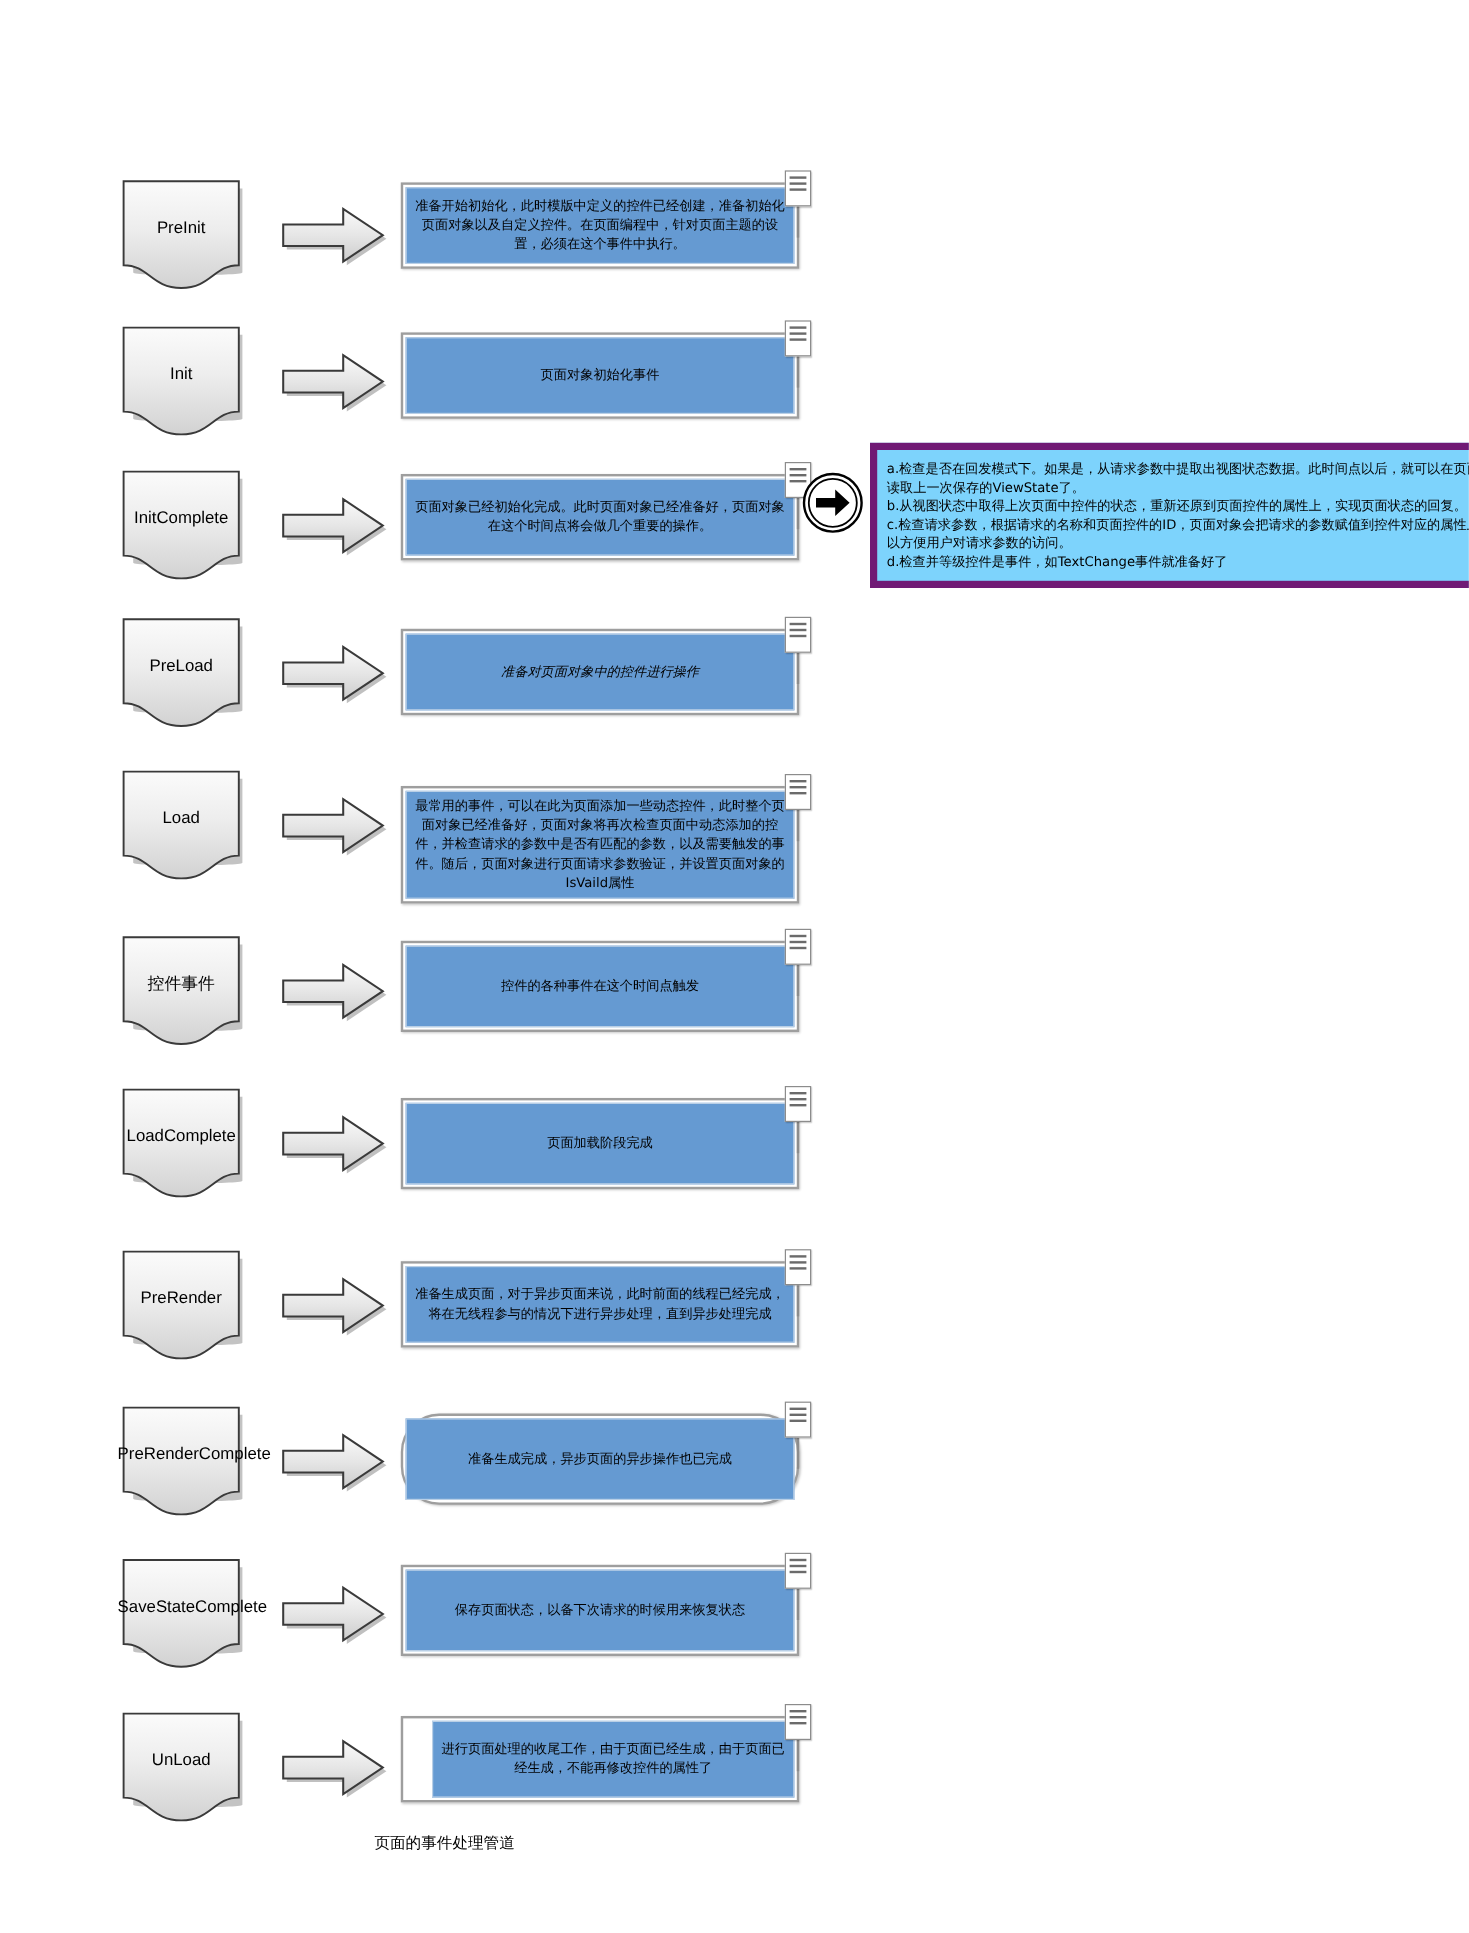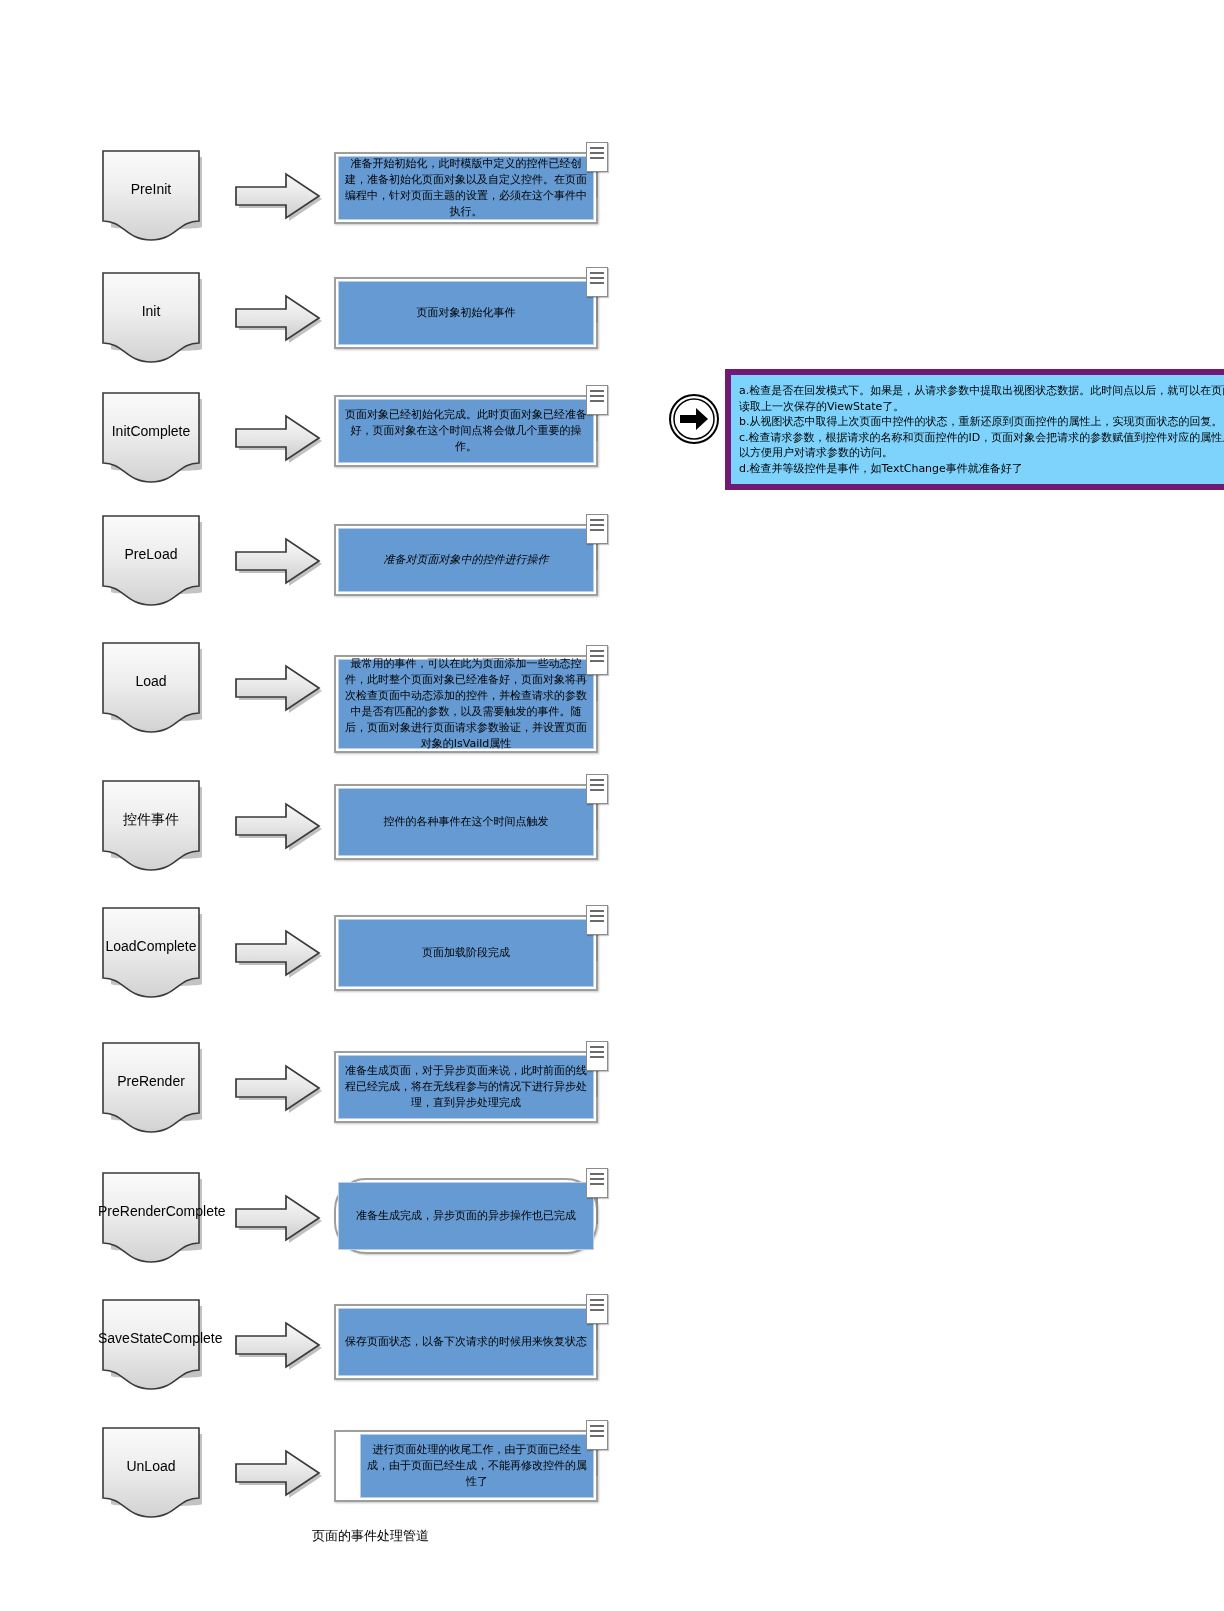--- a/index.html
+++ b/index.html
@@ -69,21 +69,21 @@
     position: absolute;
     left: 0; top: 0;
     width: 88px; height: 52px;
     overflow: visible;
   }
 
   
   .desc-box {
     position: absolute;
     left: 334px;
-    width: 264px;
+    width: 332px;
     box-sizing: border-box;
     border: 2px solid #9e9e9e;
     background: #ffffff;
     padding: 2px;
     box-shadow: 1px 1px 2px rgba(0,0,0,0.22);
   }
   .desc-inner {
     background: #659AD2;
     border: 1px solid #b9cfe6;
     width: 100%;

